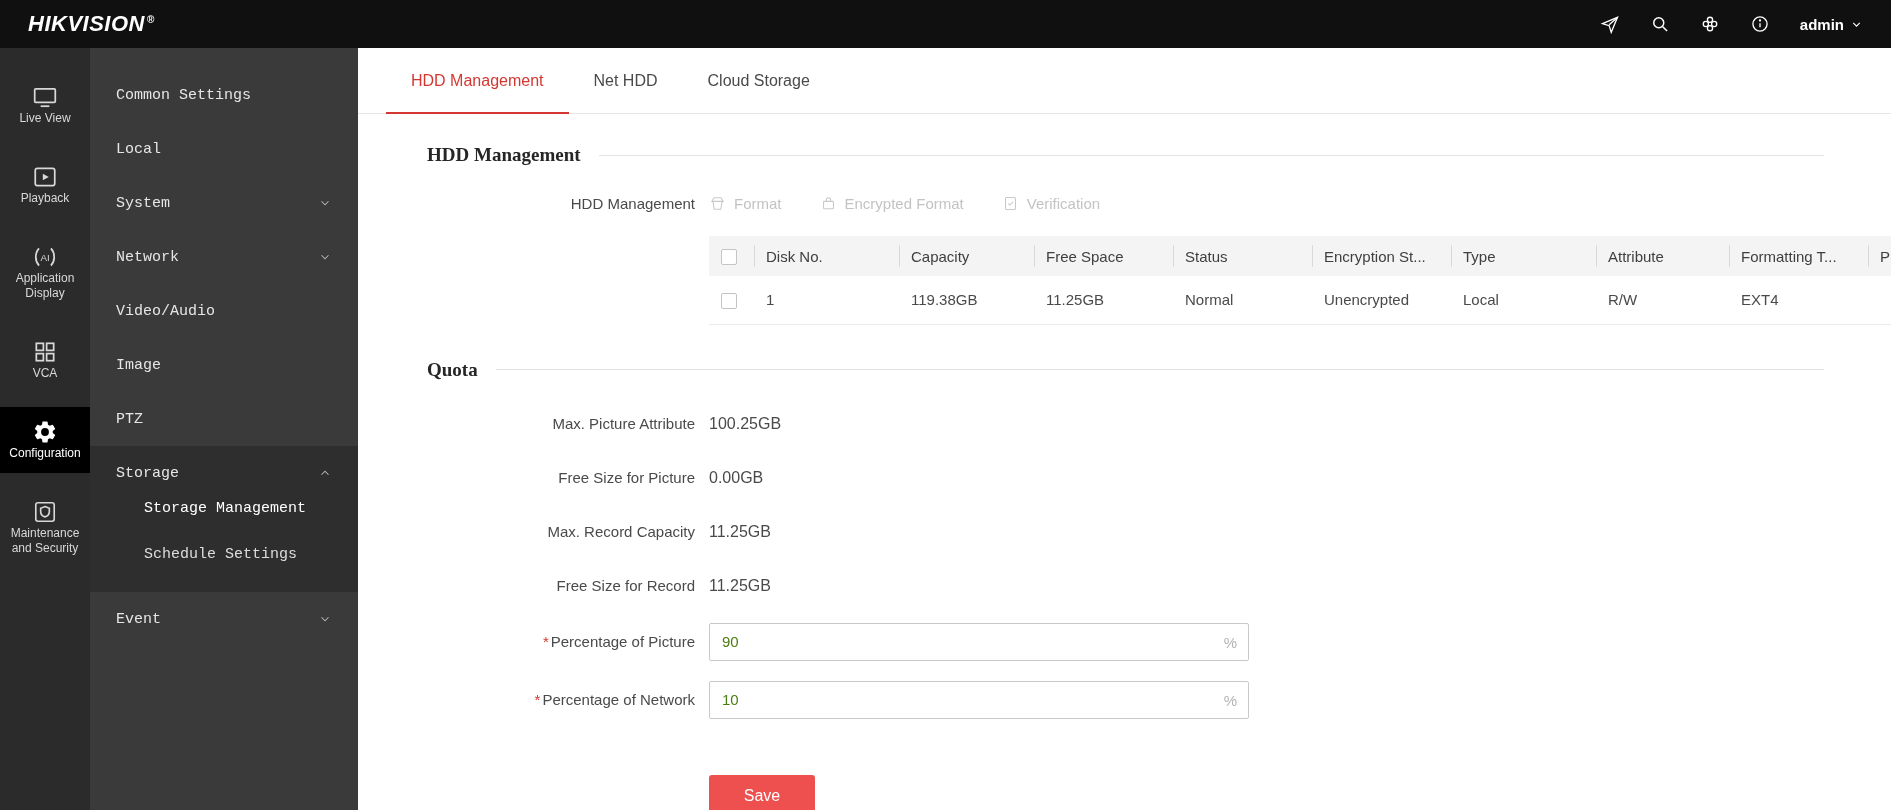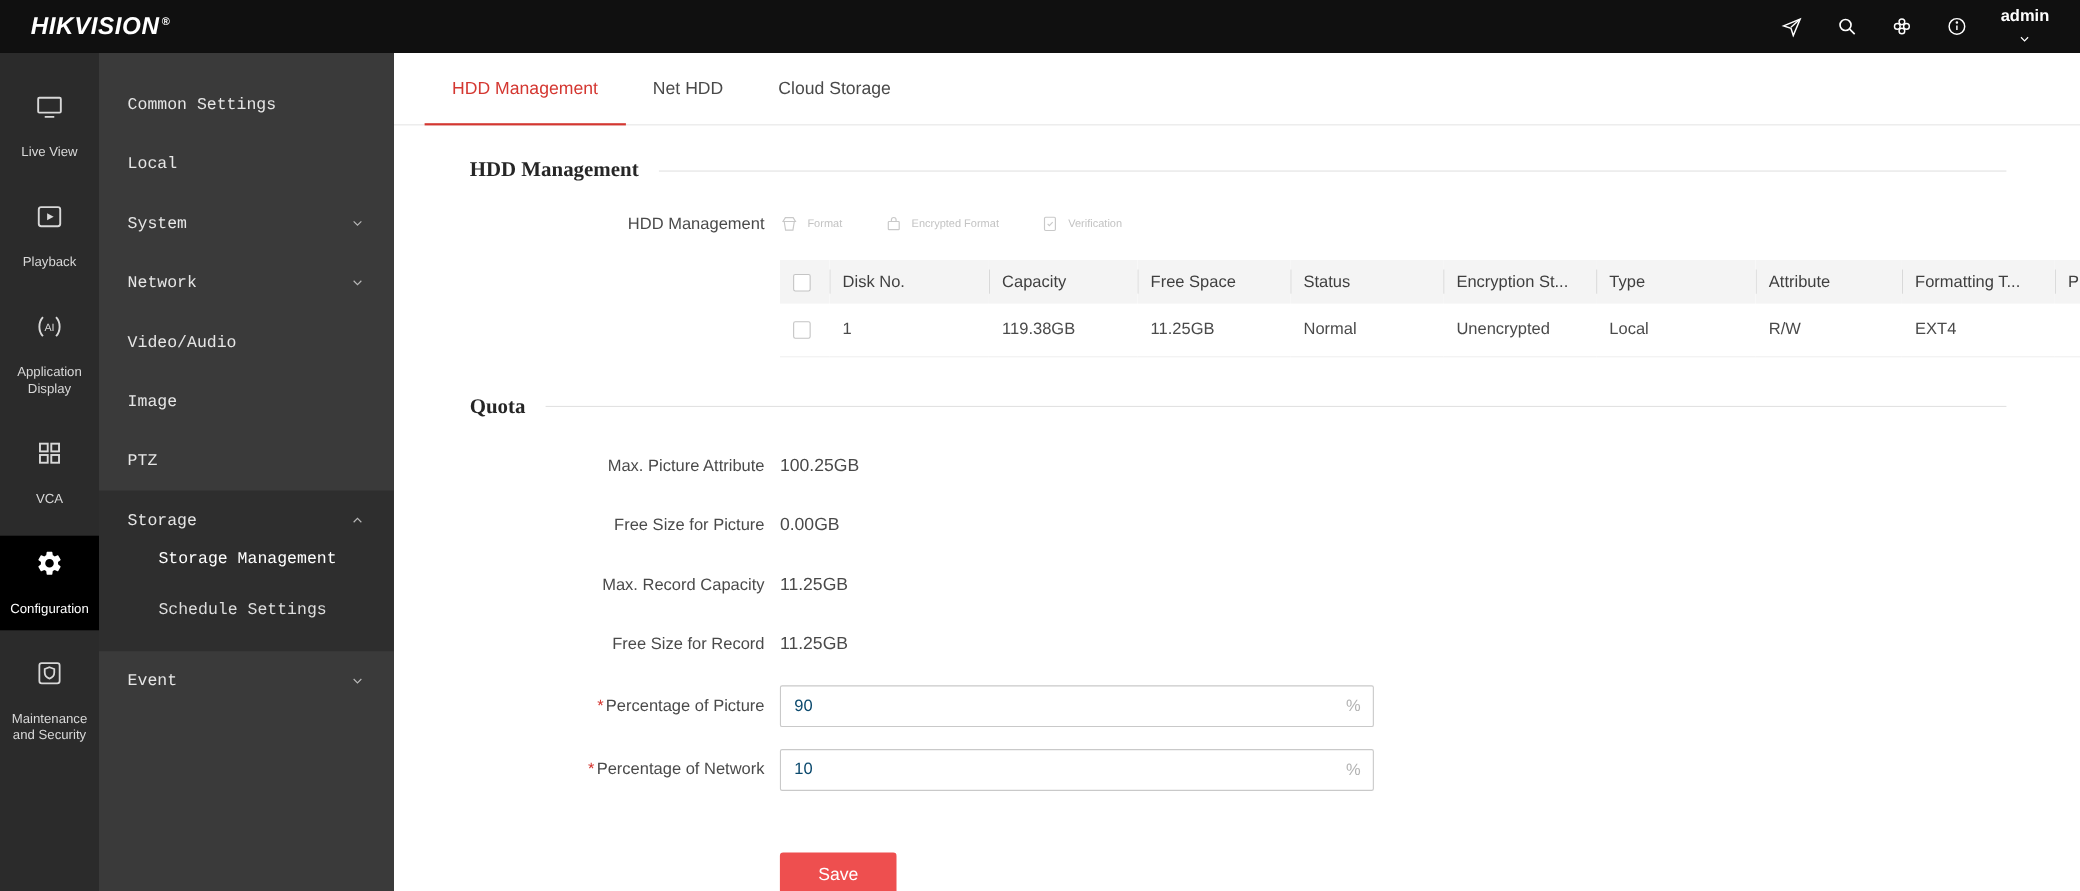--- a/index.html
+++ b/index.html
@@ -10,28 +10,28 @@
   html,body{width:1891px;height:810px;overflow:hidden;background:#fff;
     font-family:"Liberation Sans",sans-serif;color:#4a4a4a;}
 
   
   .topbar{position:fixed;top:0;left:0;width:1891px;height:48px;background:#101010;
     display:flex;align-items:center;justify-content:space-between;padding:0 28px;z-index:20;}
   .logo{color:#fff;font-style:italic;font-weight:bold;font-size:22px;letter-spacing:.5px;white-space:nowrap;}
   .logo .tm{font-size:10px;font-style:normal;vertical-align:super;margin-left:2px;}
   .topbar-right{display:flex;align-items:center;gap:30px;color:#fff;}
   .topbar-icon{width:20px;height:20px;display:block;cursor:pointer;color:#fff;}
-  .user{display:flex;align-items:center;gap:6px;font-weight:bold;font-size:15px;cursor:pointer;flex-direction:column;}
+  .user{display:flex;align-items:center;gap:6px;font-weight:bold;font-size:15px;cursor:pointer;}
   .user .chev-sm{width:13px;height:13px;}
 
   
   .rail{position:fixed;top:48px;left:0;width:90px;bottom:0;background:#2b2b2b;
     padding-top:24px;display:flex;flex-direction:column;z-index:10;}
   .rail-item{width:100%;padding:12px 4px;margin-bottom:14px;display:flex;flex-direction:column;
-    align-items:center;gap:21px;color:#d8d8d8;font-size:12px;text-align:center;line-height:1.25;cursor:pointer;}
+    align-items:center;gap:1px;color:#d8d8d8;font-size:12px;text-align:center;line-height:1.25;cursor:pointer;}
   .rail-item svg{width:26px;height:26px;flex:none;}
   .rail-item.active{background:#000;color:#fff;}
 
   
   .menu{position:fixed;top:48px;left:90px;width:268px;bottom:0;background:#3a3a3a;
     color:#e6e6e6;font-size:15px;padding-top:20px;z-index:10;font-family:Liberation Mono, monospace;}
   .menu-item{height:54px;display:flex;align-items:center;padding:0 26px;cursor:pointer;}
   .menu-item .chev{margin-left:auto;width:14px;height:14px;color:#b8b8b8;flex:none;}
   .chev.up{transform:rotate(180deg);}
   .menu-group{background:#2e2e2e;}
@@ -50,36 +50,36 @@
   .section-title{font-family:"Liberation Serif",serif;font-size:19px;font-weight:bold;color:#262626;white-space:nowrap;}
   .section-line{flex:1;height:1px;background:#e2e2e2;}
 
   .form-row{display:flex;align-items:center;margin-top:20px;min-height:34px;}
   .form-label{width:268px;text-align:right;color:#4a4a4a;font-size:15px;flex:none;}
   .form-label .req{color:var(--accent);margin-right:2px;}
   .form-value{margin-left:14px;font-size:16px;color:#4a4a4a;}
 
   
   .toolbar{display:flex;align-items:center;gap:38px;margin-left:14px;}
-  .tool-btn{display:flex;align-items:center;gap:8px;color:#c3c3c3;font-size:10px;cursor:not-allowed;background:none;border:none;font-family:inherit;}
+  .tool-btn{display:flex;align-items:center;gap:8px;color:#c3c3c3;font-size:15px;cursor:not-allowed;background:none;border:none;font-family:inherit;}
   .tool-btn svg{width:17px;height:17px;color:#c9c9c9;}
 
   
   .table-wrap{margin:16px -67px 0 282px;overflow:hidden;}
   table{border-collapse:collapse;table-layout:fixed;width:1260px;font-size:15px;color:#4a4a4a;}
   thead th{background:#f4f4f4;height:40px;font-weight:normal;text-align:left;padding:0 12px;
     color:#3f3f3f;position:relative;white-space:nowrap;overflow:hidden;}
   thead th + th::before{content:"";position:absolute;left:0;top:9px;bottom:9px;width:1px;background:#d9d9d9;}
   tbody td{height:48px;padding:0 12px;border-bottom:1px solid #ececec;white-space:nowrap;overflow:hidden;}
   .checkbox{width:16px;height:16px;border:1px solid #c4c4c4;border-radius:2px;background:#fff;display:inline-block;cursor:pointer;vertical-align:middle;}
 
   
   .input-wrap{position:relative;margin-left:14px;width:540px;}
   .text-input{width:100%;height:38px;border:1px solid #c9c9c9;border-radius:2px;padding:0 36px 0 12px;
-    font-size:15px;color:#0c4a6e;font-family:inherit;outline:none;}
+    font-size:15px;color:#4d7c0f;font-family:inherit;outline:none;}
   .input-suffix{position:absolute;right:12px;top:50%;transform:translateY(-50%);color:#b3b3b3;font-size:15px;}
 
   .save-btn{display:block;margin:56px 0 0 282px;width:106px;height:42px;background:var(--save);
     color:#fff;border:none;border-radius:3px;font-size:16px;cursor:pointer;font-family:inherit;}
 </style>
 </head>
 <body>
 
 <header class="topbar">
   <div class="logo">

